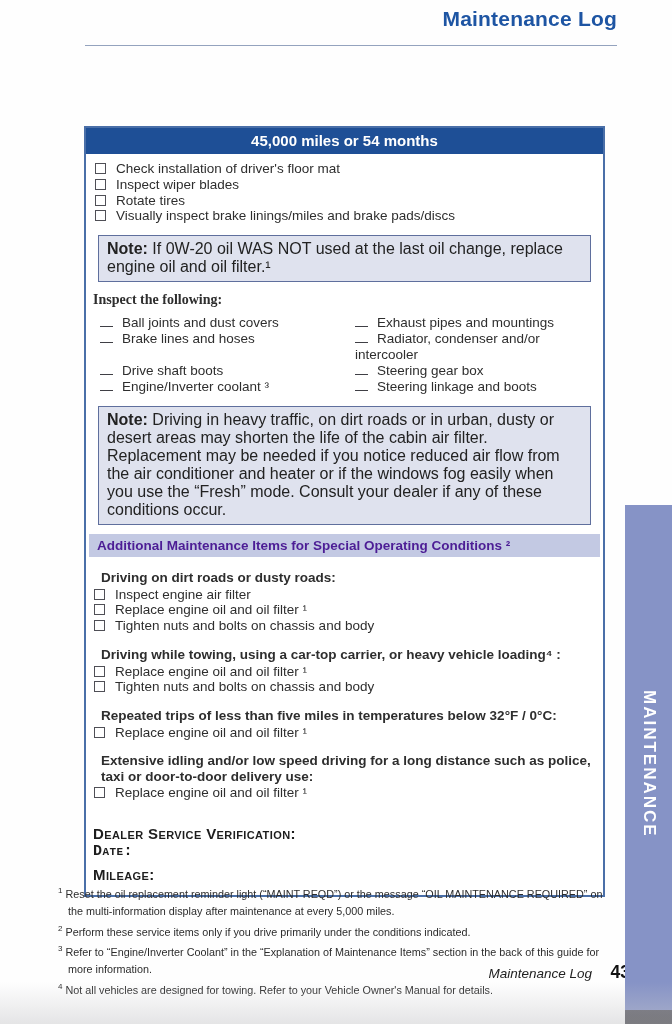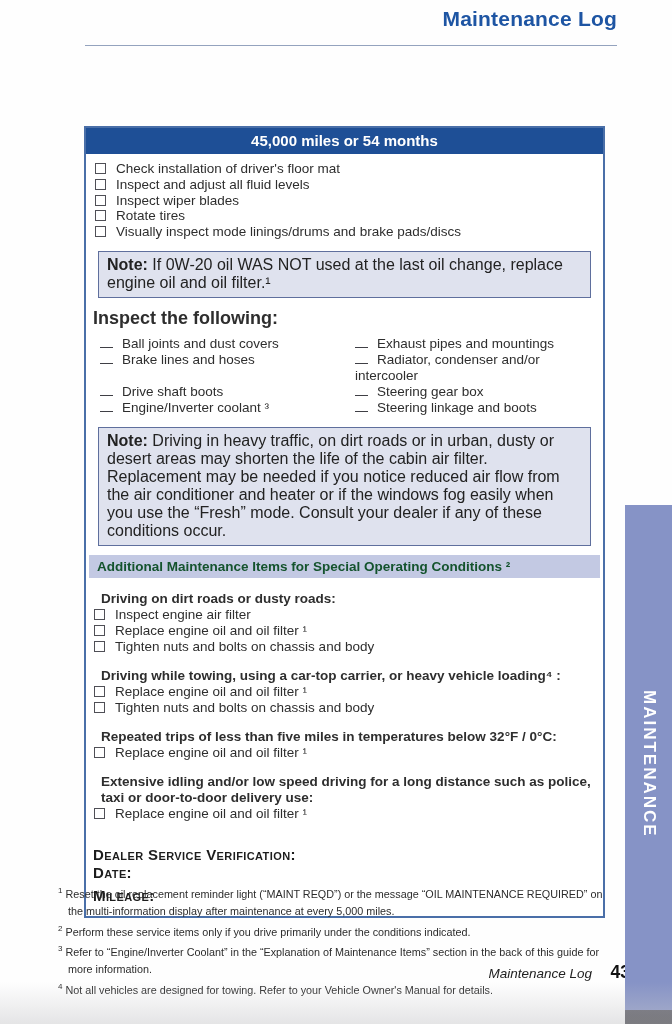--- a/index.html
+++ b/index.html
@@ -26,42 +26,42 @@
   .check-row { display:flex; align-items:flex-start; font-size:13.5px; line-height:15.8px; margin-bottom:0;text-align:right; }
   .checkbox {
     flex:0 0 auto; width:9px; height:9px; border:1.5px solid #4f4f56;
     margin:2px 10px 0 1px; background:#fff;
   }
   .note-box {
     margin:11px 12px 0 12px; background:#dfe2ee; border:1px solid #5f6f9d;
     padding:4px 8px 5px 8px; font-size:16px; line-height:18px; color:#222;
   }
   .note-label { font-weight:bold; }
-  .sub-heading { margin:10px 8px 0 7px; font-weight:bold; font-size:18px; }
+  .sub-heading { margin:10px 8px 0 7px; font-weight:bold; font-size:14px;font-family:Liberation Serif, serif; }
   .inspect-grid {
     display:grid; grid-template-columns:255px 1fr;
     margin:7px 0 0 14px; font-size:13.5px; line-height:16px;
   }
   .blank-mark {
     display:inline-block; width:13px; height:11px;
     border-bottom:1.4px solid #3f3f45; margin-right:9px;
   }
   .band {
     margin:9px 3px 0 3px; background:#c3c9e3; padding:4px 8px;
-    font-weight:bold; font-size:13.5px; color:#14532d;
+    font-weight:bold; font-size:13.5px; color:#4c1d95;
   }
   .section { margin:13px 8px 0 7px; }
   .section-heading { font-weight:bold; font-size:13.5px; line-height:15.5px; margin-bottom:1px;padding-left:8px; }
   .verification { margin:24px 0 0 7px; }
   .ver-label {
     font-variant:small-caps; font-weight:bold; font-size:15px;
     letter-spacing:0.4px; color:#1d1d1d;
   }
   .ver-dealer { margin-bottom:1px; }
-  .ver-date { margin-bottom:6px; }
+  .ver-date { margin-bottom:6px;font-family:Liberation Mono, monospace; }
 
   
   .footnotes {
     position:absolute; left:58px; top:882px; width:546px;
     font-size:10.8px; line-height:17px; color:#2c2c2c;
   }
   .footnote { padding-left:10px; text-indent:-10px; }
   .footnote sup { font-size:8px; }
 
   
@@ -101,33 +101,29 @@
   <div class="main-box">
     <div class="box-titlebar">45,000 miles or 54 months</div>
 
     <div class="checklist">
       <div class="check-row">
         <span class="checkbox"></span>
         <span>Check installation of driver's floor mat</span>
       </div>
       <div class="check-row">
         <span class="checkbox"></span>
-        <span>Inspect and adjust all fluid levels</span>
-      </div>
-      <div class="check-row">
-        <span class="checkbox"></span>
         <span>Inspect wiper blades</span>
       </div>
       <div class="check-row">
         <span class="checkbox"></span>
         <span>Rotate tires</span>
       </div>
       <div class="check-row">
         <span class="checkbox"></span>
-        <span>Visually inspect mode linings/drums and brake pads/discs</span>
+        <span>Visually inspect brake linings/miles and brake pads/discs</span>
       </div>
     </div>
 
     <div class="note-box">
       <span class="note-label">Note:</span>
       <span>If 0W-20 oil WAS NOT used at the last oil change, replace engine oil and oil filter.¹</span>
     </div>
 
     <div class="sub-heading">Inspect the following:</div>
 

